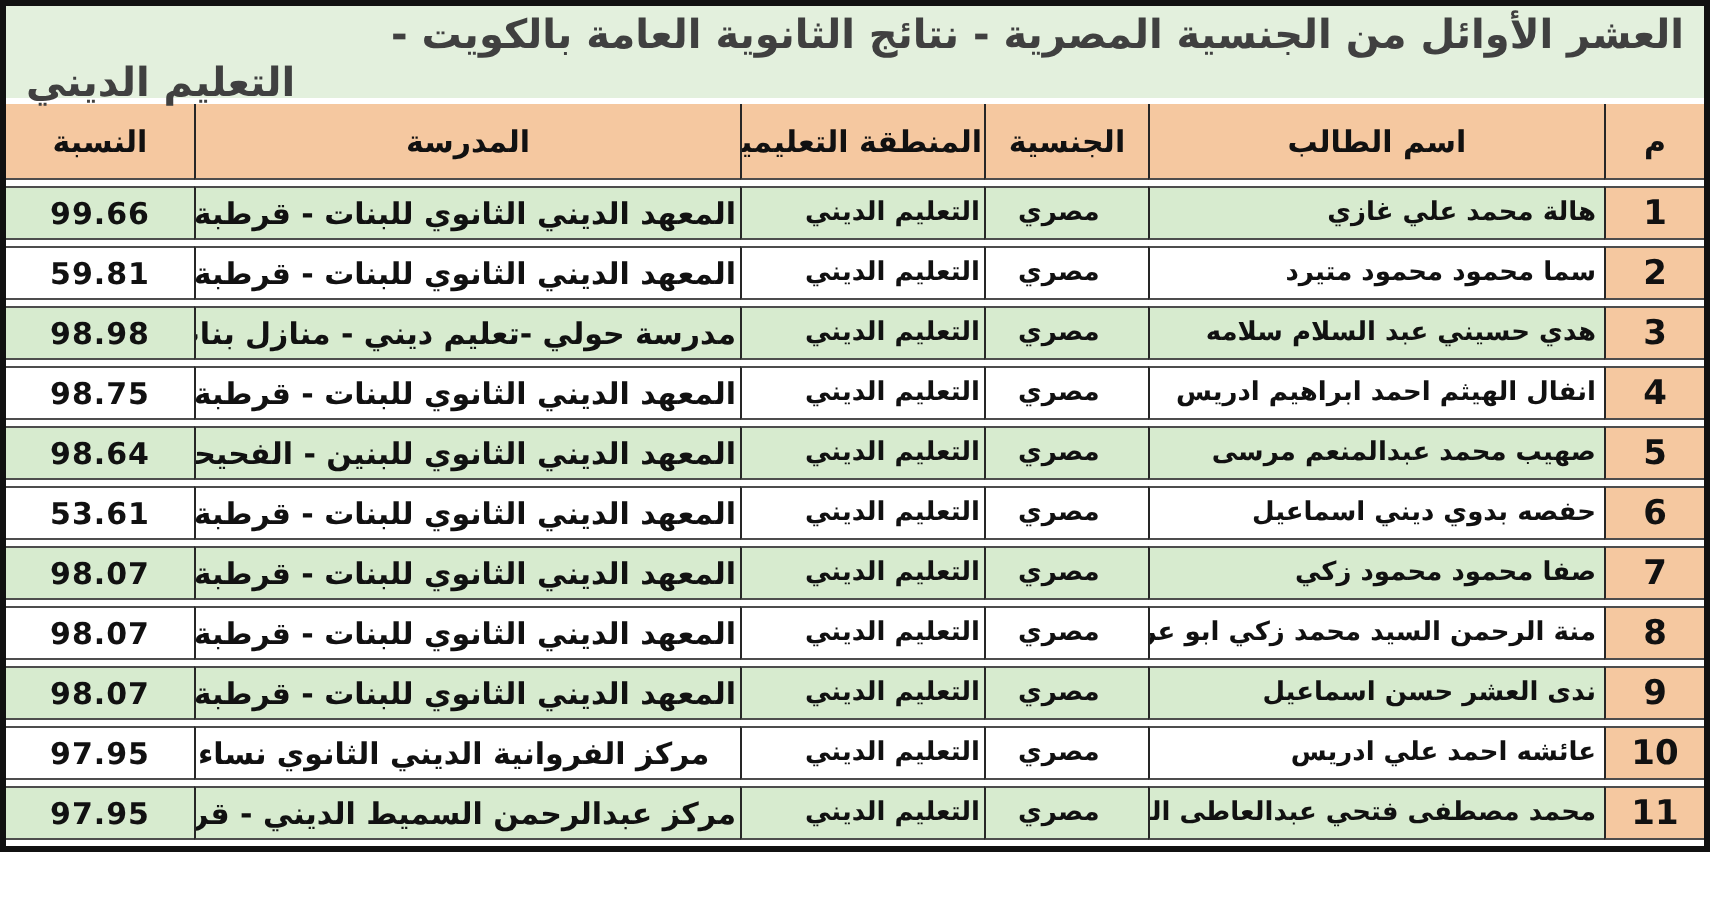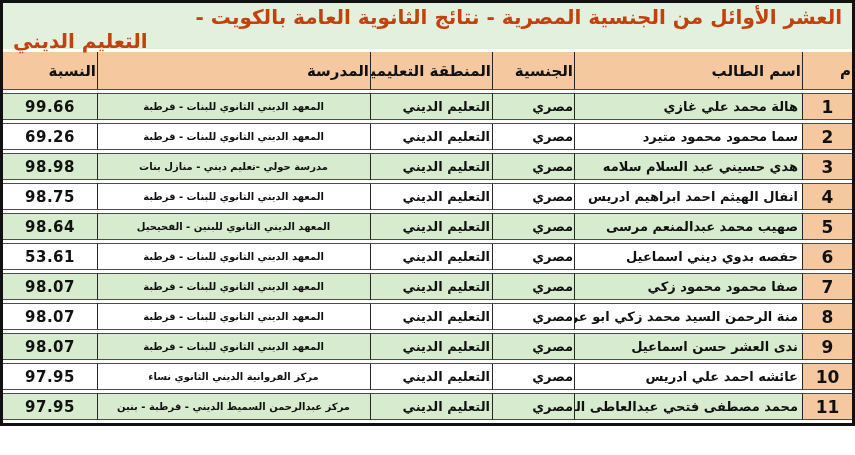--- a/index.html
+++ b/index.html
@@ -15,21 +15,21 @@
     overflow: hidden;
     direction: rtl;
   }
   
   .title-banner {
     box-sizing: border-box;
     border: 3px solid #111111;
     background: #e3f0dd;
     height: 52px;
     padding: 2px 10px 0 10px;
-    color: #c2410c;
+    color: #404040;
     font-weight: bold;
     font-size: 20px;
     line-height: 24px;
   }
   .title-line1 { direction: rtl; text-align: right; }
   .title-line2 { direction: rtl; text-align: left; }
 
   
   .table-wrap {
     box-sizing: border-box;
@@ -54,36 +54,36 @@
     color: #111111;
     font-weight: bold;
     overflow: hidden;
     white-space: nowrap;
   }
   th:last-child, td:last-child { border-left: none; }
   thead th {
     background: #f5c8a0;
     height: 38px;
     font-size: 15px;
-    text-align: right;
+    text-align: center;
     border-top: none;
     margin-top: 20px;
   }
   tbody td { height: 27px; font-size: 13px; }
   tr.row-green td { background: #d7ebcf; }
   tr.row-white td { background: #ffffff; }
   td.c-idx {
     background: #f5c8a0 !important;
     text-align: center;
     font-size: 17px;
   }
   td.c-name  { text-align: right; padding-right: 4px; }
-  td.c-nat   { text-align: right; padding-left: 16px; }
+  td.c-nat   { text-align: left; padding-left: 16px; }
   td.c-dist  { text-align: right; padding-right: 2px; }
-  td.c-school{ text-align: center; padding-right: 2px; font-size: 10px; }
+  td.c-school{ text-align: left; padding-right: 2px; font-size: 15px; }
   td.c-pct   { text-align: center; font-size: 15px; letter-spacing: 0.5px; }
 
   col.w-idx    { width: 50px; }
   col.w-name   { width: 228px; }
   col.w-nat    { width: 82px; }
   col.w-dist   { width: 122px; }
   col.w-school { width: 273px; }
   col.w-pct    { width: 94px; }
 </style>
 </head>
@@ -124,21 +124,21 @@
     <td class="c-dist">التعليم الديني</td>
     <td class="c-school">المعهد الديني الثانوي للبنات - قرطبة</td>
     <td class="c-pct">99.66</td>
   </tr>
           <tr class="row-white">
     <td class="c-idx">2</td>
     <td class="c-name">سما محمود محمود متيرد</td>
     <td class="c-nat">مصري</td>
     <td class="c-dist">التعليم الديني</td>
     <td class="c-school">المعهد الديني الثانوي للبنات - قرطبة</td>
-    <td class="c-pct">69.26</td>
+    <td class="c-pct">59.81</td>
   </tr>
           <tr class="row-green">
     <td class="c-idx">3</td>
     <td class="c-name">هدي حسيني عبد السلام سلامه</td>
     <td class="c-nat">مصري</td>
     <td class="c-dist">التعليم الديني</td>
     <td class="c-school">مدرسة حولي -تعليم ديني - منازل بنات</td>
     <td class="c-pct">98.98</td>
   </tr>
           <tr class="row-white">

